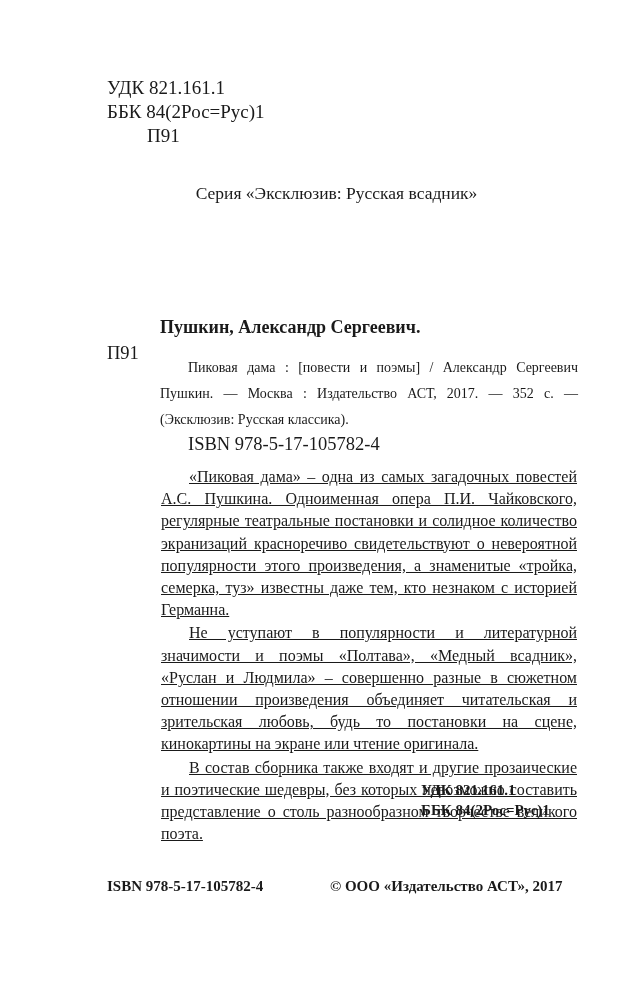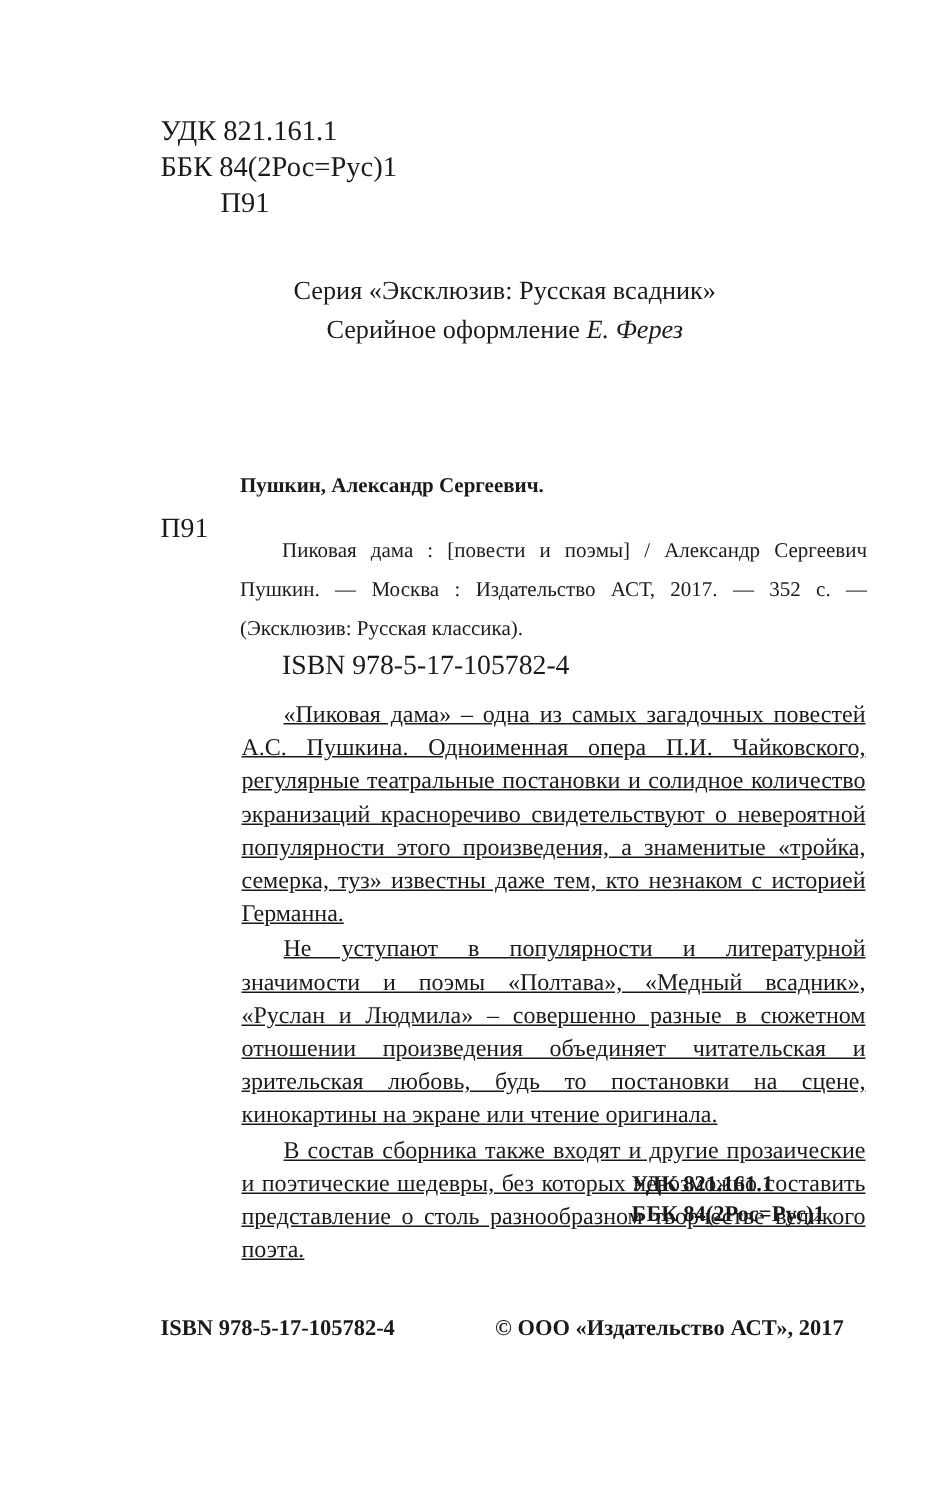--- a/index.html
+++ b/index.html
@@ -29,21 +29,21 @@
       left: 0;
       width: 633px;
       text-align: center;
       top: 180px;
       padding-left: 40px;
       box-sizing: border-box;
     }
     .series em { font-style: italic; }
     .author {
       font-weight: bold;
-      font-size: 14px;
+      font-size: 18px;
       left: 160px;
       top: 317px;
     }
     .code-p91 {
       font-size: 18.5px;
       left: 107px;
       top: 343px;
     }
     .biblio {
       position: absolute;
@@ -100,23 +100,20 @@
 <body>
 
 <div class="abs classif">
   <span style="display:block">УДК 821.161.1</span>
   <span style="display:block">ББК 84(2Рос=Рус)1</span>
   <span class="indent">П91</span>
 </div>
 
 <div class="abs series">
   <div>Серия «Эксклюзив: Русская всадник»</div>
-  <div>
-    <span>Серийное оформление </span><em>Е. Ферез</em>
-  </div>
 </div>
 
 <div class="abs author">Пушкин, Александр Сергеевич.</div>
 
 <div class="abs code-p91">П91</div>
 
 <div class="biblio">Пиковая дама : [повести и поэмы] / Александр Сергеевич Пушкин. — Москва : Издательство АСТ, 2017. — 352 с. — (Эксклюзив: Русская классика).</div>
 
 <div class="abs isbn-line">ISBN 978-5-17-105782-4</div>
 

